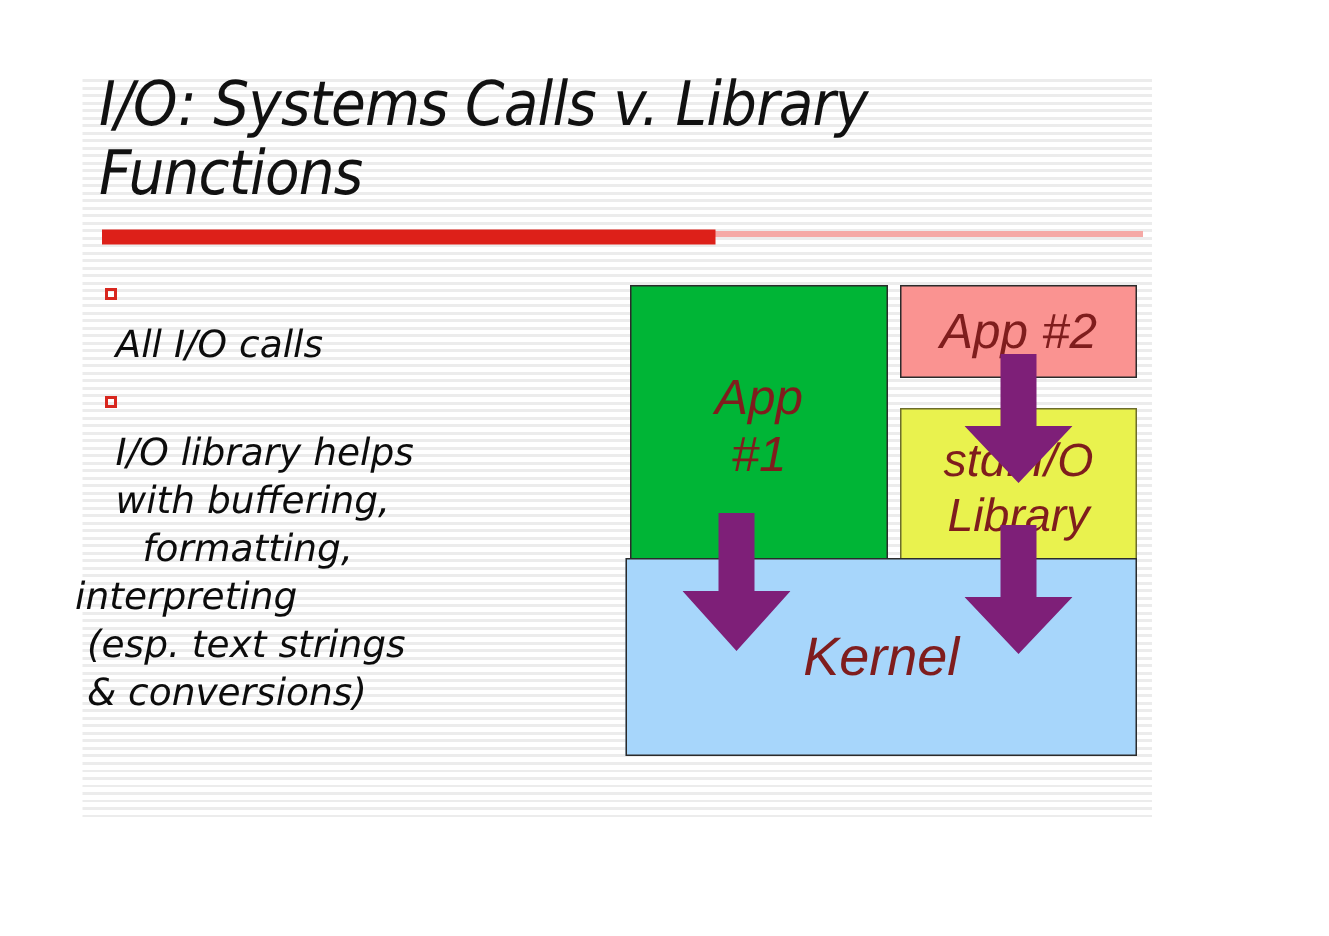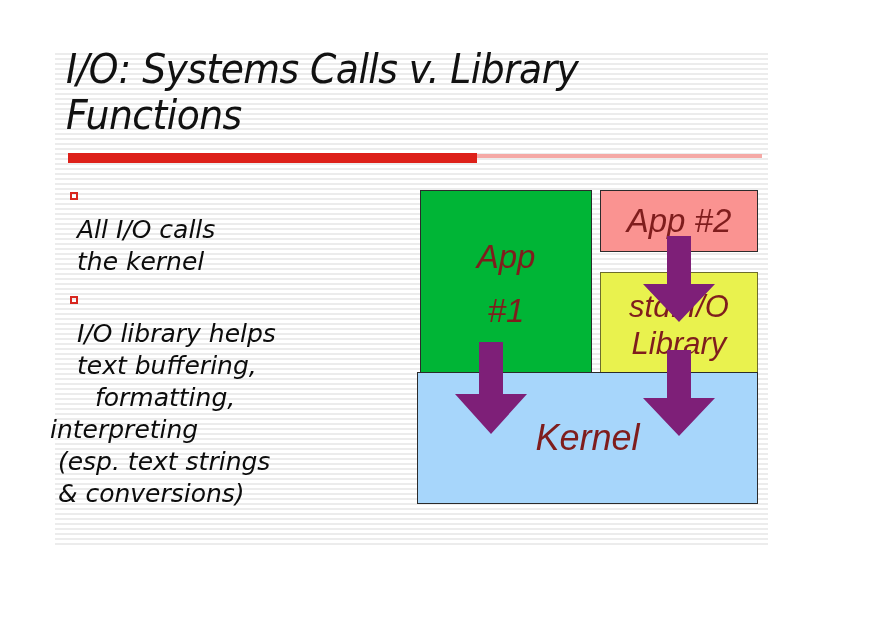--- a/index.html
+++ b/index.html
@@ -150,21 +150,21 @@
     color: #7f1d1d;
     pointer-events: auto;
   }
   .dbox .boxlabel { display: block; white-space: pre-line; }
 
   #box-app1 {
     left: 420px; top: 190px; width: 172px; height: 188px;
     background: #00b536;
     border: 1.5px solid #2b2b2b;
     font-size: 33px;
-    line-height: 54px;
+    line-height: 38px;
   }
   #box-app2 {
     left: 600px; top: 190px; width: 158px; height: 62px;
     background: #fa9391;
     border: 1.5px solid #2b2b2b;
     font-size: 33px;
     line-height: 36px;
   }
   #box-stdio {
     left: 600px; top: 272px; width: 158px; height: 106px;
@@ -208,29 +208,28 @@
     <div class="thin"></div>
     <div class="thick"></div>
   </div>
 
   <div id="bullets">
 
     <div class="bullet-item">
       <span class="bullet-marker"></span>
       <span class="bullet-lines">
         <span class="bullet-line indent-0">All I/O calls</span>
-        <span class="bullet-line indent-0">the kernel</span>
       </span>
     </div>
 
     <div class="bullet-item">
       <span class="bullet-marker"></span>
       <span class="bullet-lines">
         <span class="bullet-line indent-0">I/O library helps</span>
-        <span class="bullet-line indent-0">text buffering,</span>
+        <span class="bullet-line indent-0">with buffering,</span>
         <span class="bullet-line indent-1"> formatting,</span>
         <span class="bullet-line outdent">interpreting</span>
         <span class="bullet-line outdent"> (esp. text strings</span>
         <span class="bullet-line outdent"> &amp; conversions)</span>
       </span>
     </div>
 
   </div>
 
   <div id="diagram">

